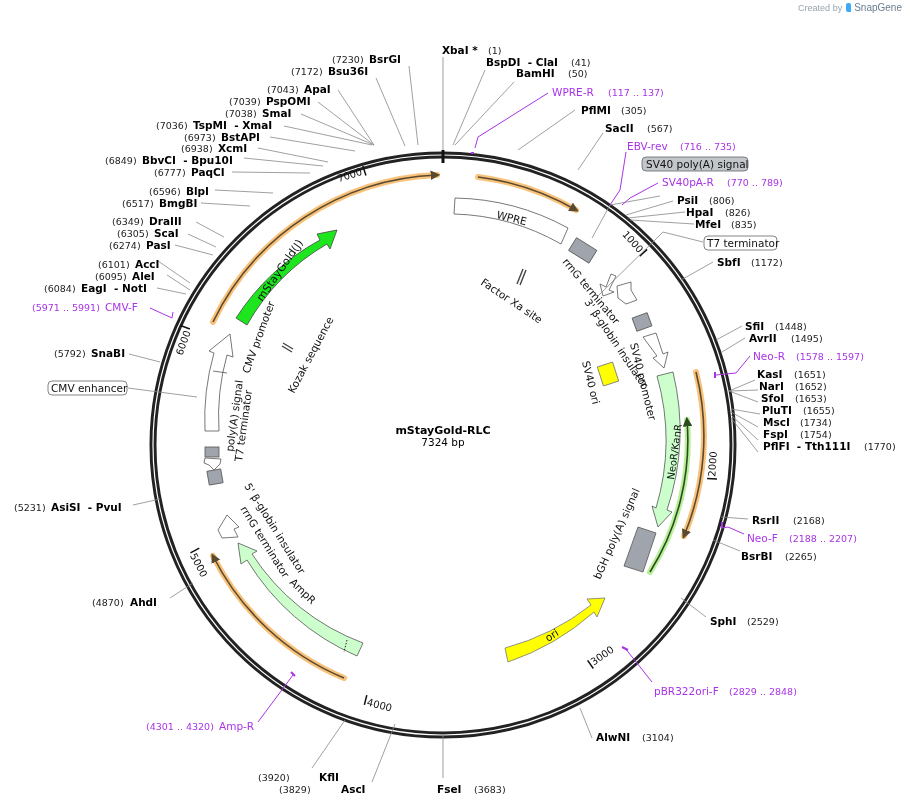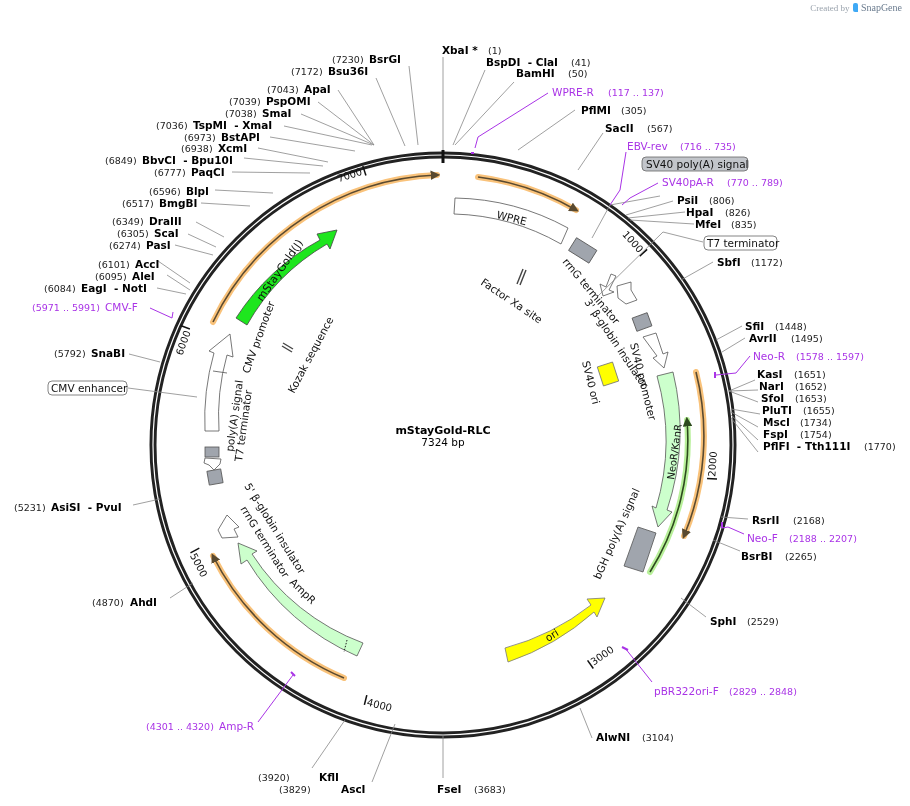--- a/index.html
+++ b/index.html
@@ -1,18 +1,18 @@
 <!DOCTYPE html>
 <html><head>
 <meta charset="utf-8">
 <style>
   html, body { margin: 0; padding: 0; background: #ffffff; }
   body { width: 910px; height: 806px; position: relative; overflow: hidden; font-family: "DejaVu Sans", sans-serif; }
   #map { position: absolute; left: 0; top: 0; }
-  .credit { position: absolute; right: 8px; top: 2px; font-size: 9px; color: #9aa3ad; font-family: Liberation Serif, serif; margin-left: 40px; }
+  .credit { position: absolute; right: 8px; top: 2px; font-size: 9px; color: #9aa3ad; font-family: Liberation Sans, sans-serif; margin-left: 40px; }
   .credit .brand { color: #6b7c8f; font-size: 10px; }
   .credit .logo { display: inline-block; width: 5px; height: 9px; background: #3fa9f5; border-radius: 2px 2px 0 2px; vertical-align: -1px; margin: 0 1px; }
   svg text { font-family: "DejaVu Sans", sans-serif; }
   .enz { font-size: 10.5px; font-weight: bold; fill: #000; }
   .pos { font-size: 9.5px; fill: #222; }
   .primer { font-size: 10.5px; fill: #a933e6; }
   .primerpos { font-size: 9.5px; fill: #a933e6; }
   .feat { font-size: 10.5px; fill: #111; }
   .tick { font-size: 10px; fill: #111; }
 </style>

